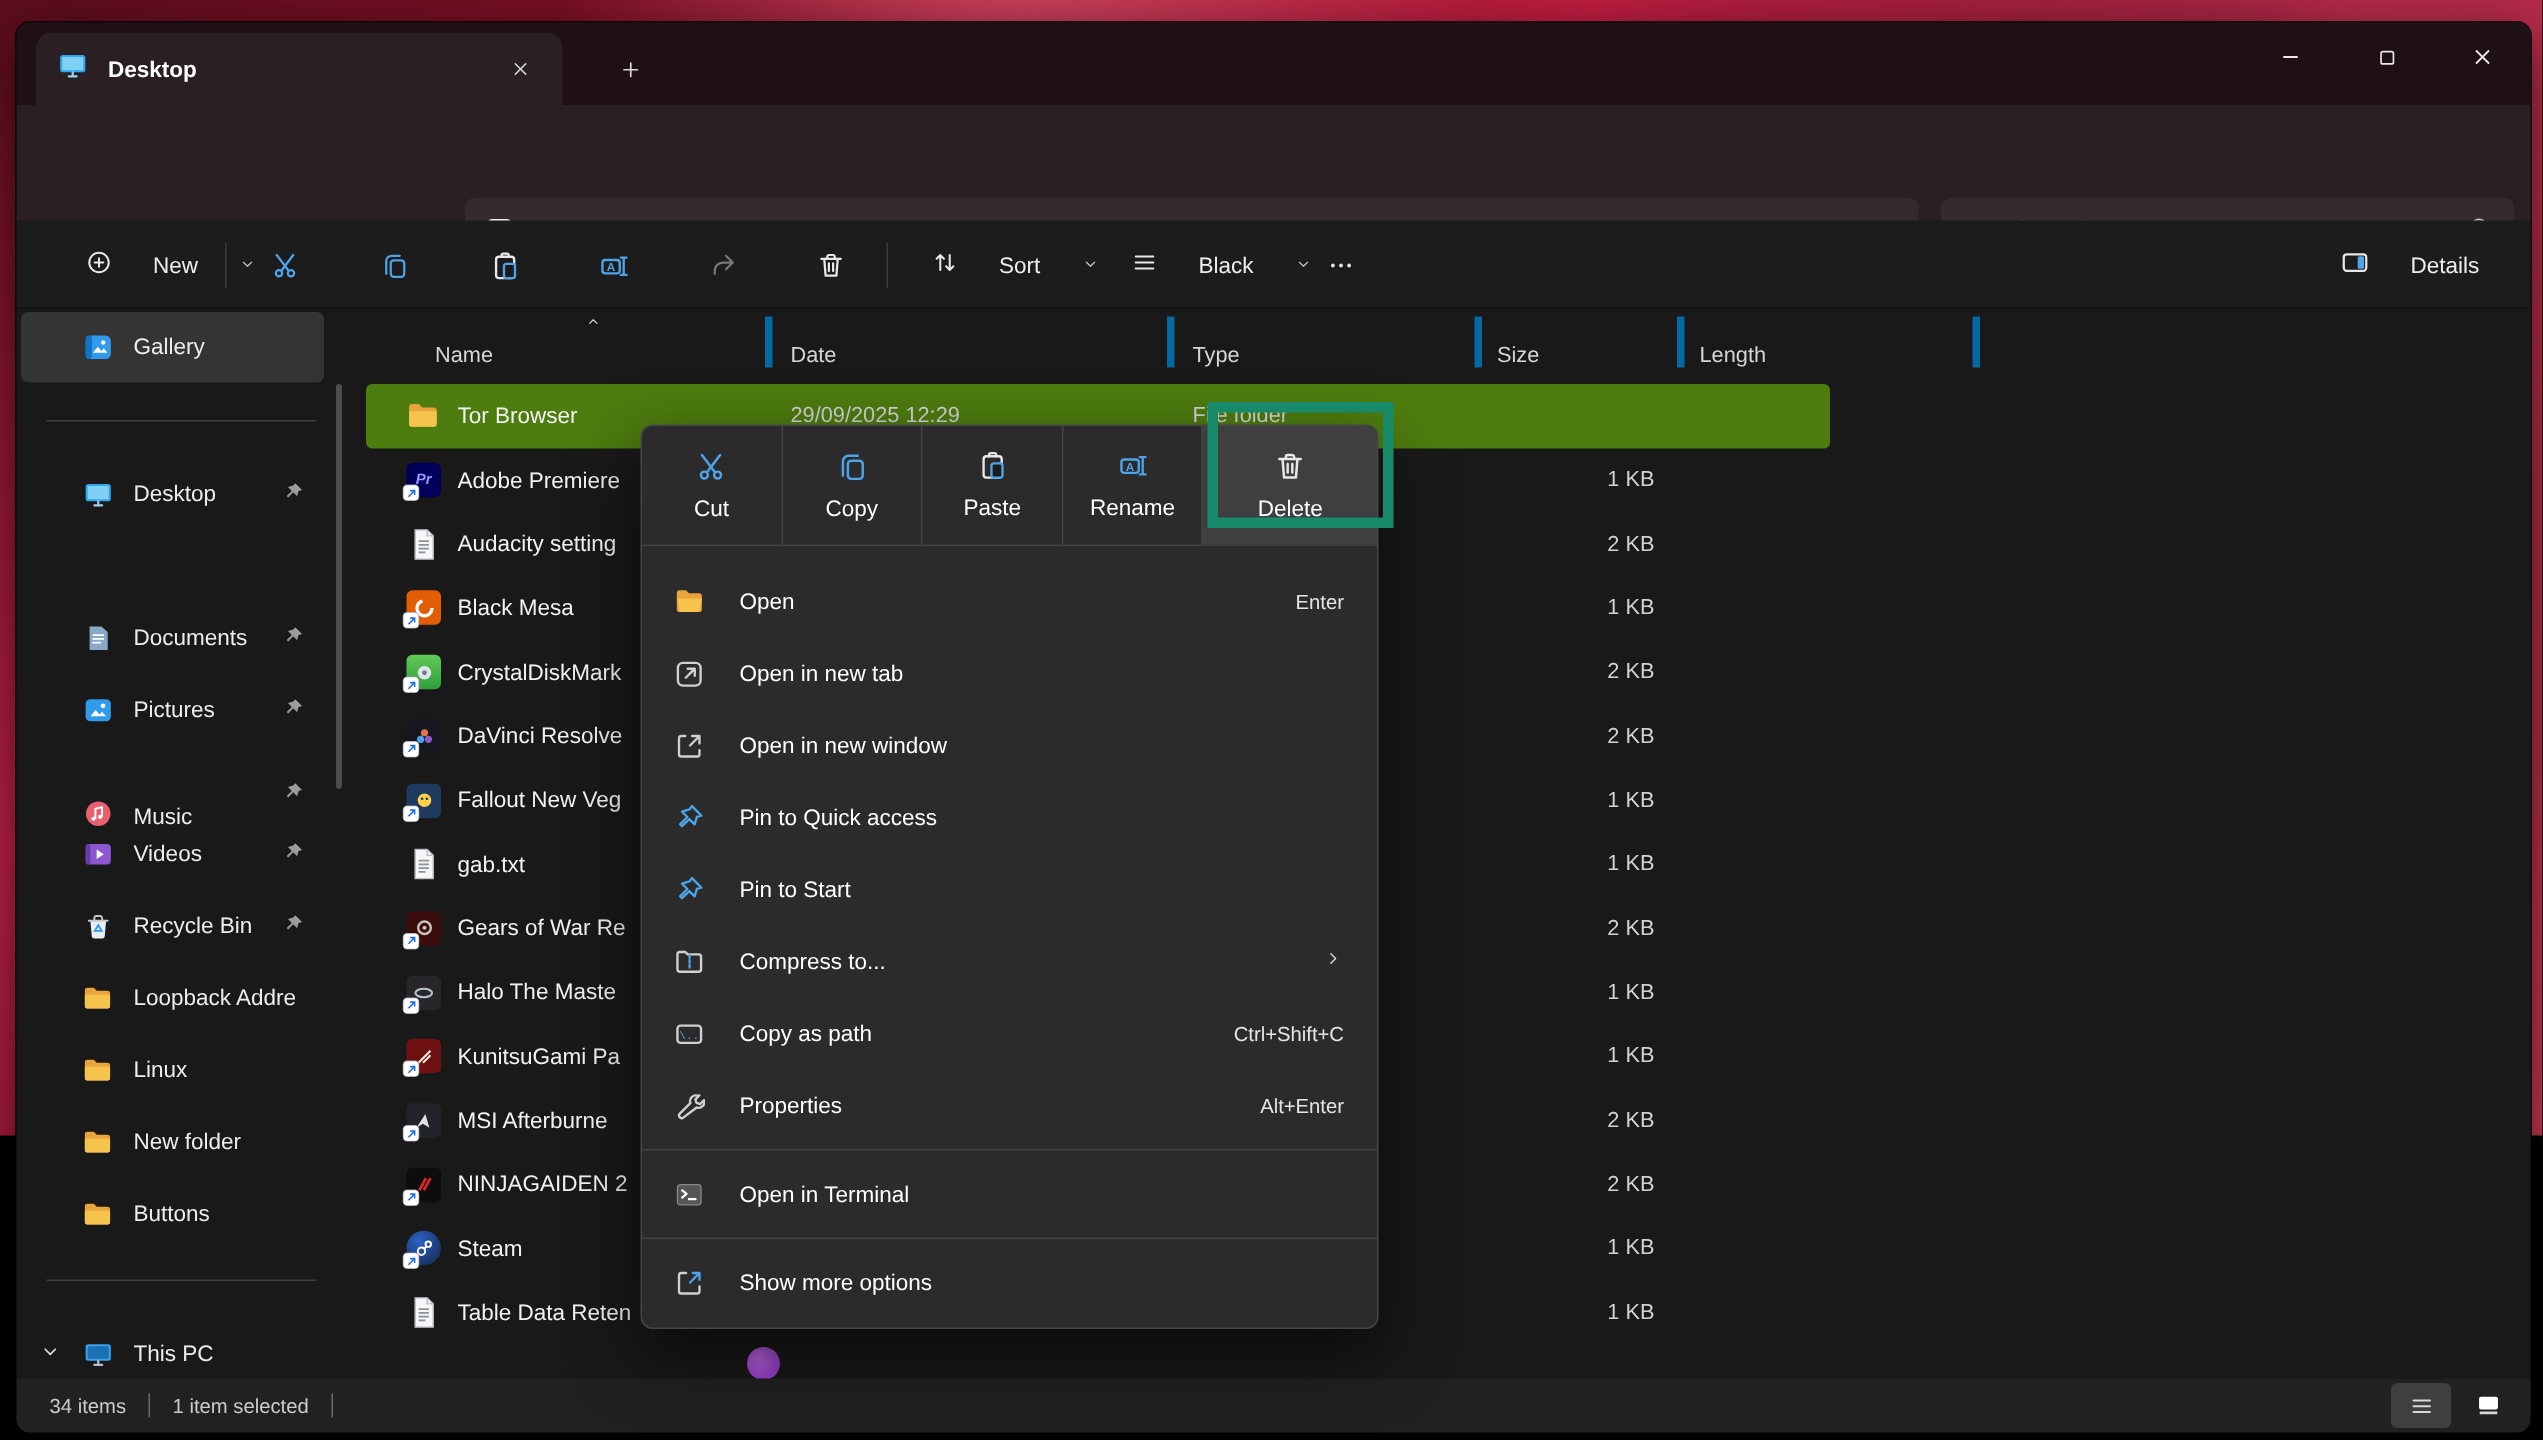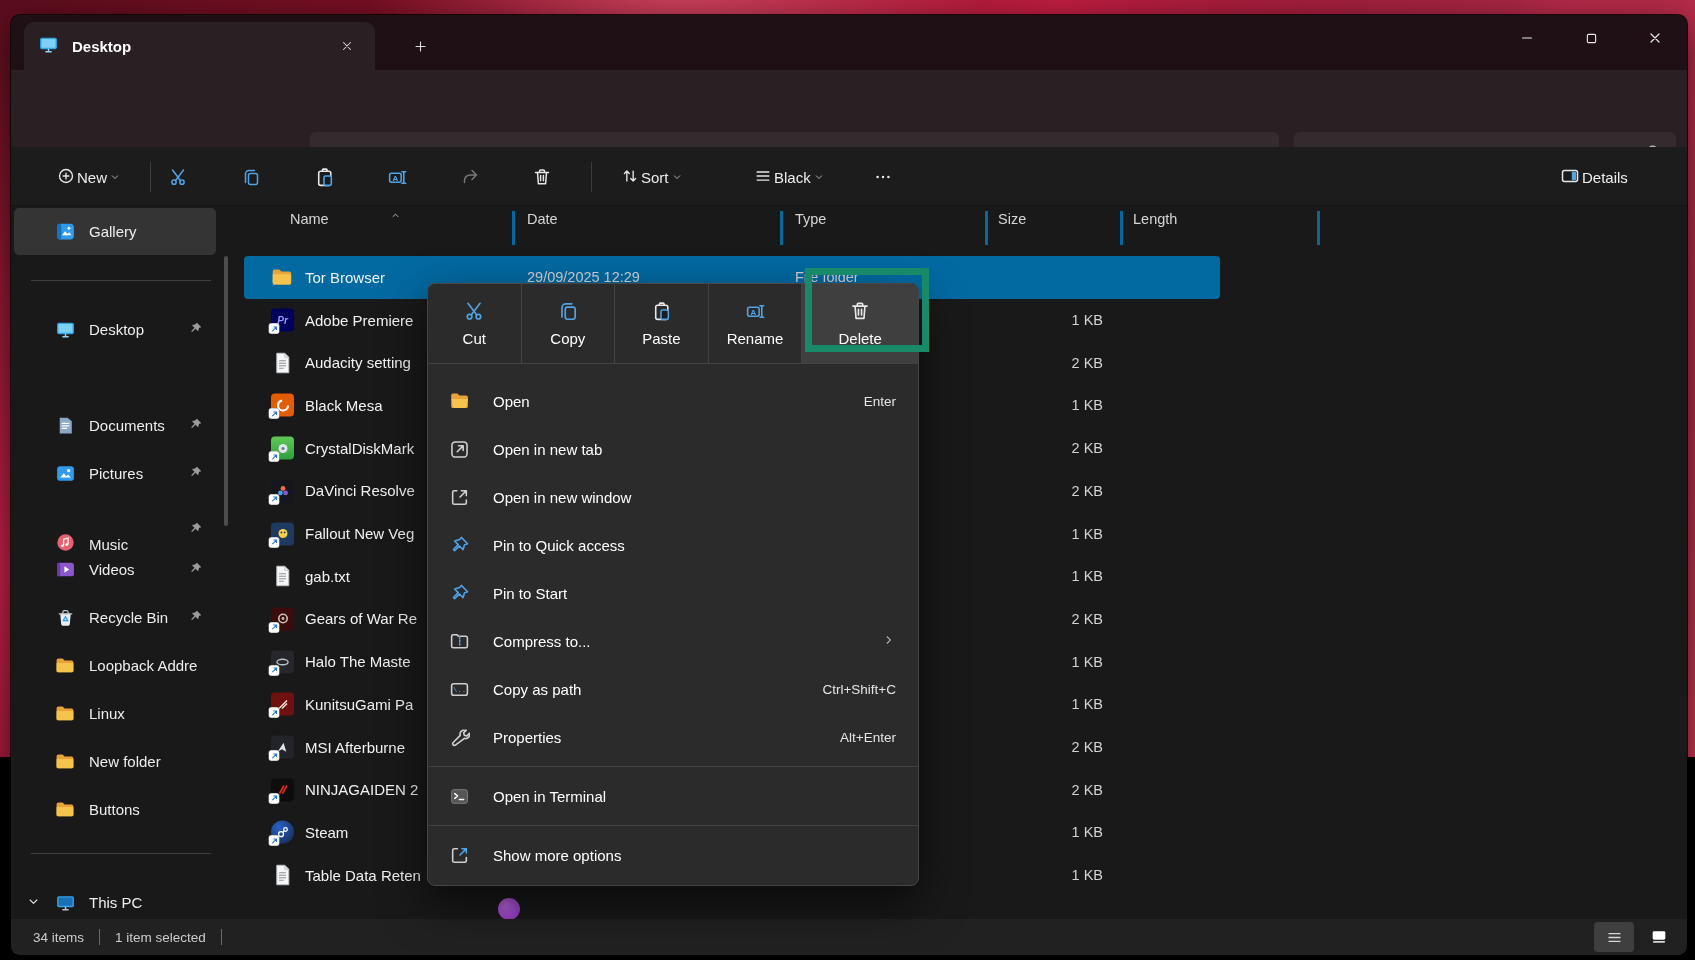--- a/index.html
+++ b/index.html
@@ -33,21 +33,21 @@
   .crumb { position:absolute; left:299px; top:62px; width:969px; height:44px; background:#332b2e; border-radius:6px;
     display:flex; align-items:center; gap:4px; padding:0 14px; font-size:15px; color:#f0f0f0; }
   .crumb-seg { padding:4px 10px; border-radius:4px; }
   .searchbox { position:absolute; left:1283px; top:62px; width:382px; height:44px; background:#332b2e; border-radius:6px;
     border-bottom:1px solid #4a4246; display:flex; align-items:center; padding:0 14px; }
   .searchbox input { flex:1; background:transparent; border:none; outline:none; color:#cfc8cb; font-size:15px; font-family:inherit; }
   .searchbox input::placeholder { color:#a9a1a5; }
 
   
   .toolbar { position:absolute; left:0; top:132px; right:0; height:59px; background:#1c1c1c; border-bottom:1px solid #131313; }
-  .tb { position:absolute; top:10px; height:40px; display:flex; align-items:center; gap:2px; border-radius:5px; font-size:15px; color:#eee; }
+  .tb { position:absolute; top:10px; height:40px; display:flex; align-items:center; justify-content:center; gap:27px; border-radius:5px; font-size:15px; color:#eee; }
   .tb-sep { position:absolute; top:15px; width:1px; height:30px; background:#3c3c3c; }
   .dim { opacity:.45; }
 
   
   .content { position:absolute; left:0; top:191px; right:0; bottom:36px; background:#191919; }
 
   
   .sidebar { position:absolute; left:0; top:0; width:226px; bottom:0; overflow:hidden;padding-left:24px; }
   .side-item { position:absolute; left:3px; width:202px; height:47px; border-radius:5px;
     display:flex; align-items:center; gap:13px; padding-left:41px; font-size:15px; color:#ededed; }
@@ -55,25 +55,25 @@
   .side-item.sel { background:#343434; }
   .side-pin { position:absolute; right:13px; top:50%; transform:translateY(-50%); }
   .side-div { position:absolute; left:20px; width:180px; height:1px; background:#3f3f3f; }
   .side-scroll { position:absolute; left:213px; top:50px; width:4px; height:270px; background:#4d4d4d; border-radius:2px; }
   .expander { position:absolute; left:12px; top:50%; transform:translateY(-50%); }
   .side-item.thispc { padding-left:41px; }
 
   
   .filearea { position:absolute; left:226px; top:0; right:0; bottom:0; }
   .cols { position:absolute; left:0; top:0; right:0; height:44px; }
-  .col { position:absolute; top:5px; height:34px; border-right:3px solid #0369a1; display:flex; align-items:flex-start; font-size:14.5px; color:#d6d6d6; }
+  .col { position:absolute; top:5px; height:34px; border-right:5px solid #0369a1; display:flex; align-items:flex-end; font-size:14.5px; color:#d6d6d6; }
   .sort-caret { position:absolute; left:153px; top:1px; }
   .rows { position:absolute; left:0; top:0; right:0; bottom:0; }
   .row { position:absolute; left:7px; width:976px; height:42.7px; border-radius:4px; }
-  .row.selected { background:#0369a1; }
+  .row.selected { background:#4d7c0f; }
   .ficon { position:absolute; left:27px; top:50%; transform:translateY(-50%); width:23px; height:23px; }
   .appic { position:absolute; inset:0; border-radius:4px; display:flex; align-items:center; justify-content:center; overflow:hidden;font-style:italic; }
   .badge { position:absolute; left:-2px; bottom:-2px; width:10px; height:10px; background:#fff; border-radius:2.5px;
     display:flex; align-items:center; justify-content:center; box-shadow:0 0 0 .5px #9aa0a6; }
   .c-name { position:absolute; left:61px; top:0; height:100%; display:flex; align-items:center; font-size:15px; color:#f2f2f2; white-space:nowrap; }
   .c-date, .c-type { position:absolute; top:0; height:100%; display:flex; align-items:center; font-size:14.5px; color:#d2d2d2; white-space:nowrap; }
   .c-date { left:283px; } .c-type { left:551px; }
   .c-size { position:absolute; left:744px; width:115px; top:0; height:100%; display:flex; align-items:center; justify-content:flex-end; font-size:14.5px; color:#d2d2d2; }
   .partial-ico { position:absolute; left:261px; top:692px; width:22px; height:22px; border-radius:50%;
     background:radial-gradient(circle at 35% 30%, #c26ae8, #8d2fc4); }

